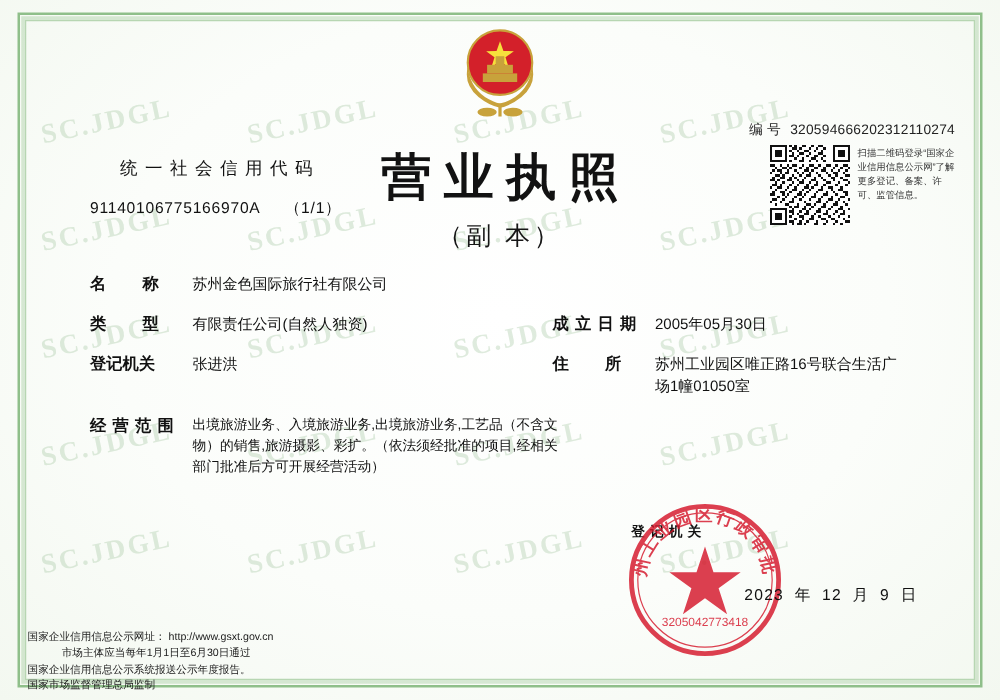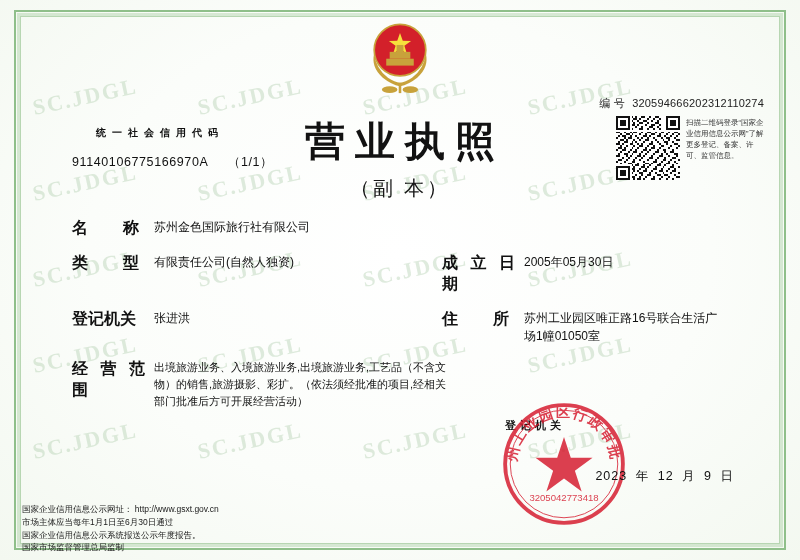--- a/index.html
+++ b/index.html
@@ -104,24 +104,24 @@
   }
 
   
   .credit {
     position: absolute;
     left: 72px;
     top: 126px;
     width: 220px;
   }
   .credit-title {
-    font-size: 10px;
+    font-size: 14px;
     color: #111;
     letter-spacing: 6px;
-    font-weight: 700;
+    font-weight: 400;
     font-family: "Liberation Serif", serif;
     padding-left: 24px;
   }
   .credit-code {
     margin-top: 14px;
     font-size: 12.5px;
     color: #111;
     letter-spacing: 0.6px;
   }
   .credit-code .pg { margin-left: 16px; }
@@ -163,21 +163,21 @@
   }
   .col-left, .col-right {
     display: flex;
     align-items: flex-start;
   }
   .col-left { width: 370px; }
   .col-right { flex: 1; }
   .lbl {
     width: 78px;
     flex: 0 0 78px;
-    font-size: 16px;
+    font-size: 13px;
     color: #111;
     font-weight: 600;
     font-family: "Liberation Serif", serif;
     text-align: justify;
     letter-spacing: 1px;
   }
   .lbl4 { letter-spacing: 5px; }
   .val {
     font-size: 12px;
     color: #111;
@@ -228,21 +228,21 @@
     left: 22px; right: 38px;
     bottom: 6px;
     display: flex;
     justify-content: space-between;
     align-items: flex-start;
     font-size: 8.5px;
     color: #1a1a1a;
     line-height: 1.5;
     flex-direction: column;
   }
-  .footer .mid { text-align: left; }
+  .footer .mid { text-align: right; }
   .footer .right { text-align: right; }
 </style>
 </head>
 <body>
 
 <div class="license">
 
   <div class="border-outer"></div>
   <div class="border-guilloche"></div>
   <div class="border-inner"></div>

